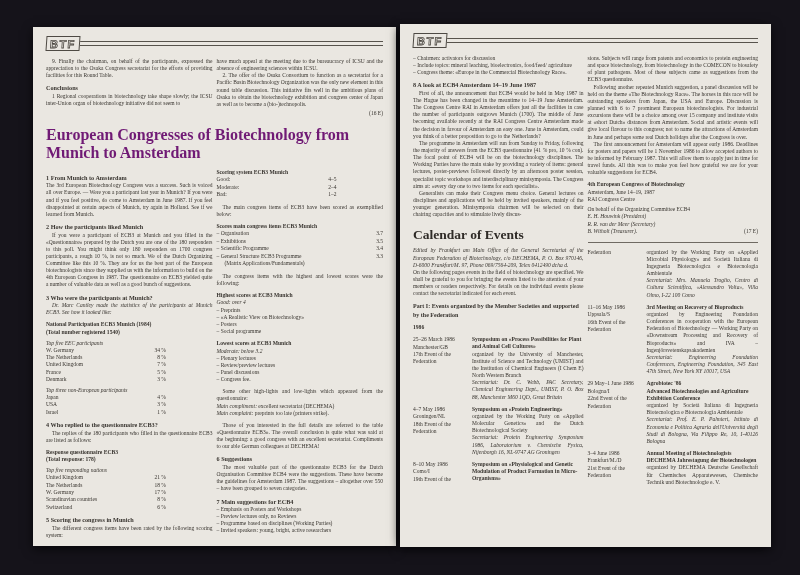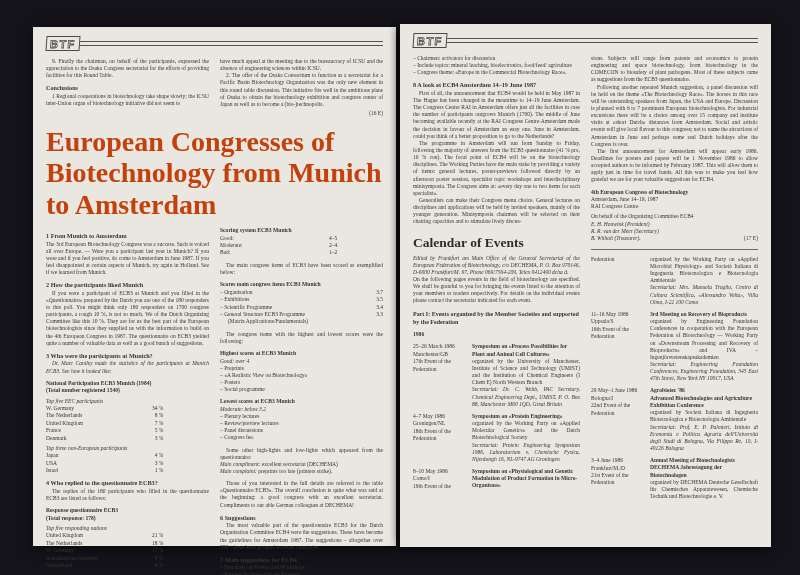--- a/index.html
+++ b/index.html
@@ -11,23 +11,23 @@
   .inner{padding:9px 13px 0 13px;}
   .hdr{display:flex;align-items:flex-start;margin-bottom:7px;}
   .logo-box{border:1.2px solid #4e4a44;padding:0 3px;line-height:12px;transform:skewX(-4deg);background:#eae7e1;}
   .logo-text{font-family:"Liberation Sans",sans-serif;font-weight:bold;font-size:11px;letter-spacing:1.5px;color:#eae7e1;-webkit-text-stroke:.8px #4e4a44;}
   .hdr-lines{flex:1;height:3px;border-top:1px solid #57534c;border-bottom:1px solid #57534c;margin-top:5px;}
   .t{font-size:5.5px;line-height:1.3;text-align:justify;}
   .ind{text-indent:6px;}
   .i{font-style:italic;}
   .h6{font-size:6.2px;font-weight:bold;margin:5px 0 1.5px;}
   .tb{font-size:5.6px;font-weight:bold;line-height:1.35;}
-  .title{font-size:28px;font-weight:bold;line-height:1.12;margin:10px 0 7px;color:#c2410c;}
+  .title{font-size:16px;font-weight:bold;line-height:1.12;margin:10px 0 7px;color:#701a75;}
   .cal-h{font-size:13.5px;font-weight:bold;margin:9px 0 4px;color:#2f2b27;}
-  .cols{display:flex;gap:11px;}
+  .cols{display:flex;gap:4px;}
   .col{flex:1;min-width:0;}
   .prow{display:flex;justify-content:space-between;width:72%;font-size:5.5px;line-height:1.35;}
   .srow{display:flex;justify-content:space-between;font-size:5.5px;line-height:1.35;}
   .hang{padding-left:6px;text-indent:-6px;text-align:left;}
   .ref{text-align:right;font-size:5.5px;margin-top:2px;}
   .gapS{margin-top:3px;}.gapM{margin-top:5px;}
   .ev{display:flex;gap:6px;margin-bottom:5px;}
   .ev-d{width:53px;flex:none;font-size:5.5px;line-height:1.35;white-space:pre-line;}
   .ev-b{flex:1;min-width:0;}
   .evt{font-size:5.6px;font-weight:bold;line-height:1.3;text-align:left;}

